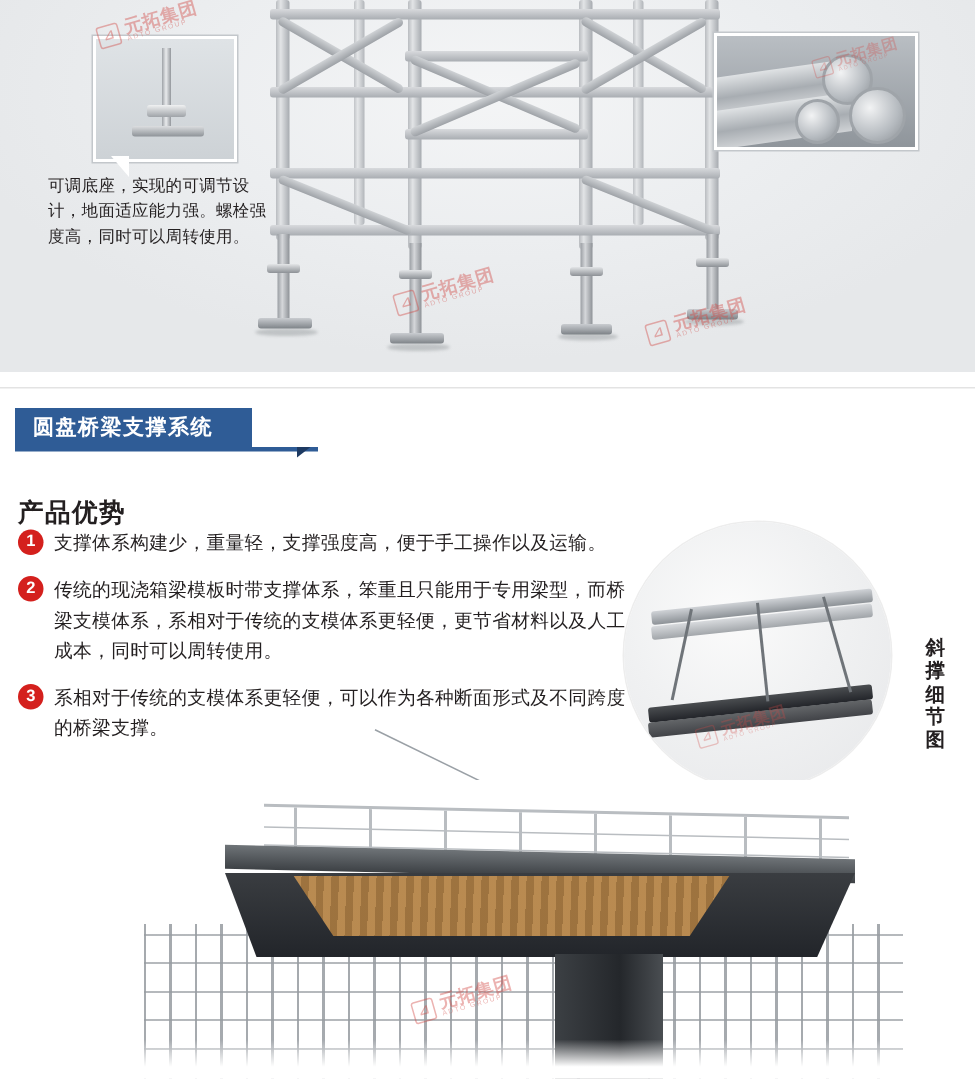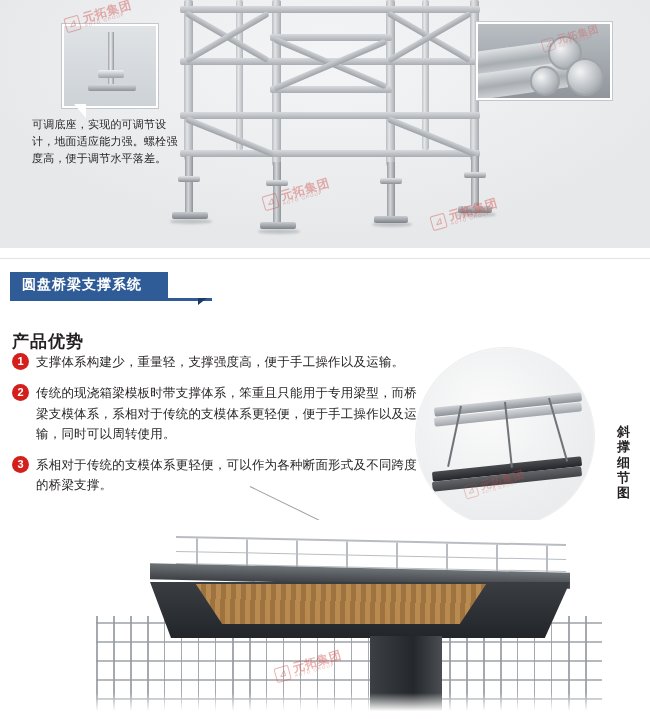--- a/index.html
+++ b/index.html
@@ -380,21 +380,21 @@
     </div>
     <div class="wm" style="left:64px; top:8px;">
       <div class="wm-badge">⊿</div>
       <div class="wm-txt">
         <span class="wm-cn">元拓集团</span>
         <span class="wm-en">ADTO GROUP</span>
       </div>
     </div>
   </div>
 
-  <div class="caption caption-left">可调底座，实现的可调节设计，地面适应能力强。螺栓强度高，便于调节水平落差。</div>
+  <div class="caption caption-left">可调底座，实现的可调节设计，地面适应能力强。螺栓强度高，同时可以周转使用。</div>
 </div>
 
 <div class="hr-soft" style="top:258px;"></div>
 
 <div class="ribbon-wrap">
   <div class="ribbon">
     <span>圆盘桥梁支撑系统</span>
   </div>
   <div class="ribbon-underline"></div>
   <div class="ribbon-shadow"></div>
@@ -402,21 +402,21 @@
 
 <div class="adv-title">产品优势</div>
 
 <div class="adv-list">
   <div class="adv-item">
     <div class="adv-num">1</div>
     <div class="adv-text">支撑体系构建少，重量轻，支撑强度高，便于手工操作以及运输。</div>
   </div>
   <div class="adv-item">
     <div class="adv-num">2</div>
-    <div class="adv-text">传统的现浇箱梁模板时带支撑体系，笨重且只能用于专用梁型，而桥梁支模体系，系相对于传统的支模体系更轻便，便于手工操作以及运输，同时可以周转使用。</div>
+    <div class="adv-text">传统的现浇箱梁模板时带支撑体系，笨重且只能用于专用梁型，而桥梁支模体系，系相对于传统的支模体系更轻便，更节省材料以及人工成本，同时可以周转使用。</div>
   </div>
   <div class="adv-item">
     <div class="adv-num">3</div>
     <div class="adv-text">系相对于传统的支模体系更轻便，可以作为各种断面形式及不同跨度的桥梁支撑。</div>
   </div>
 </div>
 
 <div class="circle-photo">
   <div class="truss-top" style="left:18px; top:52px; width:148px; transform:rotate(-6deg);"></div>
   <div class="truss-bot" style="left:18px; top:62px; width:148px; transform:rotate(-6deg); opacity:.8;"></div>

